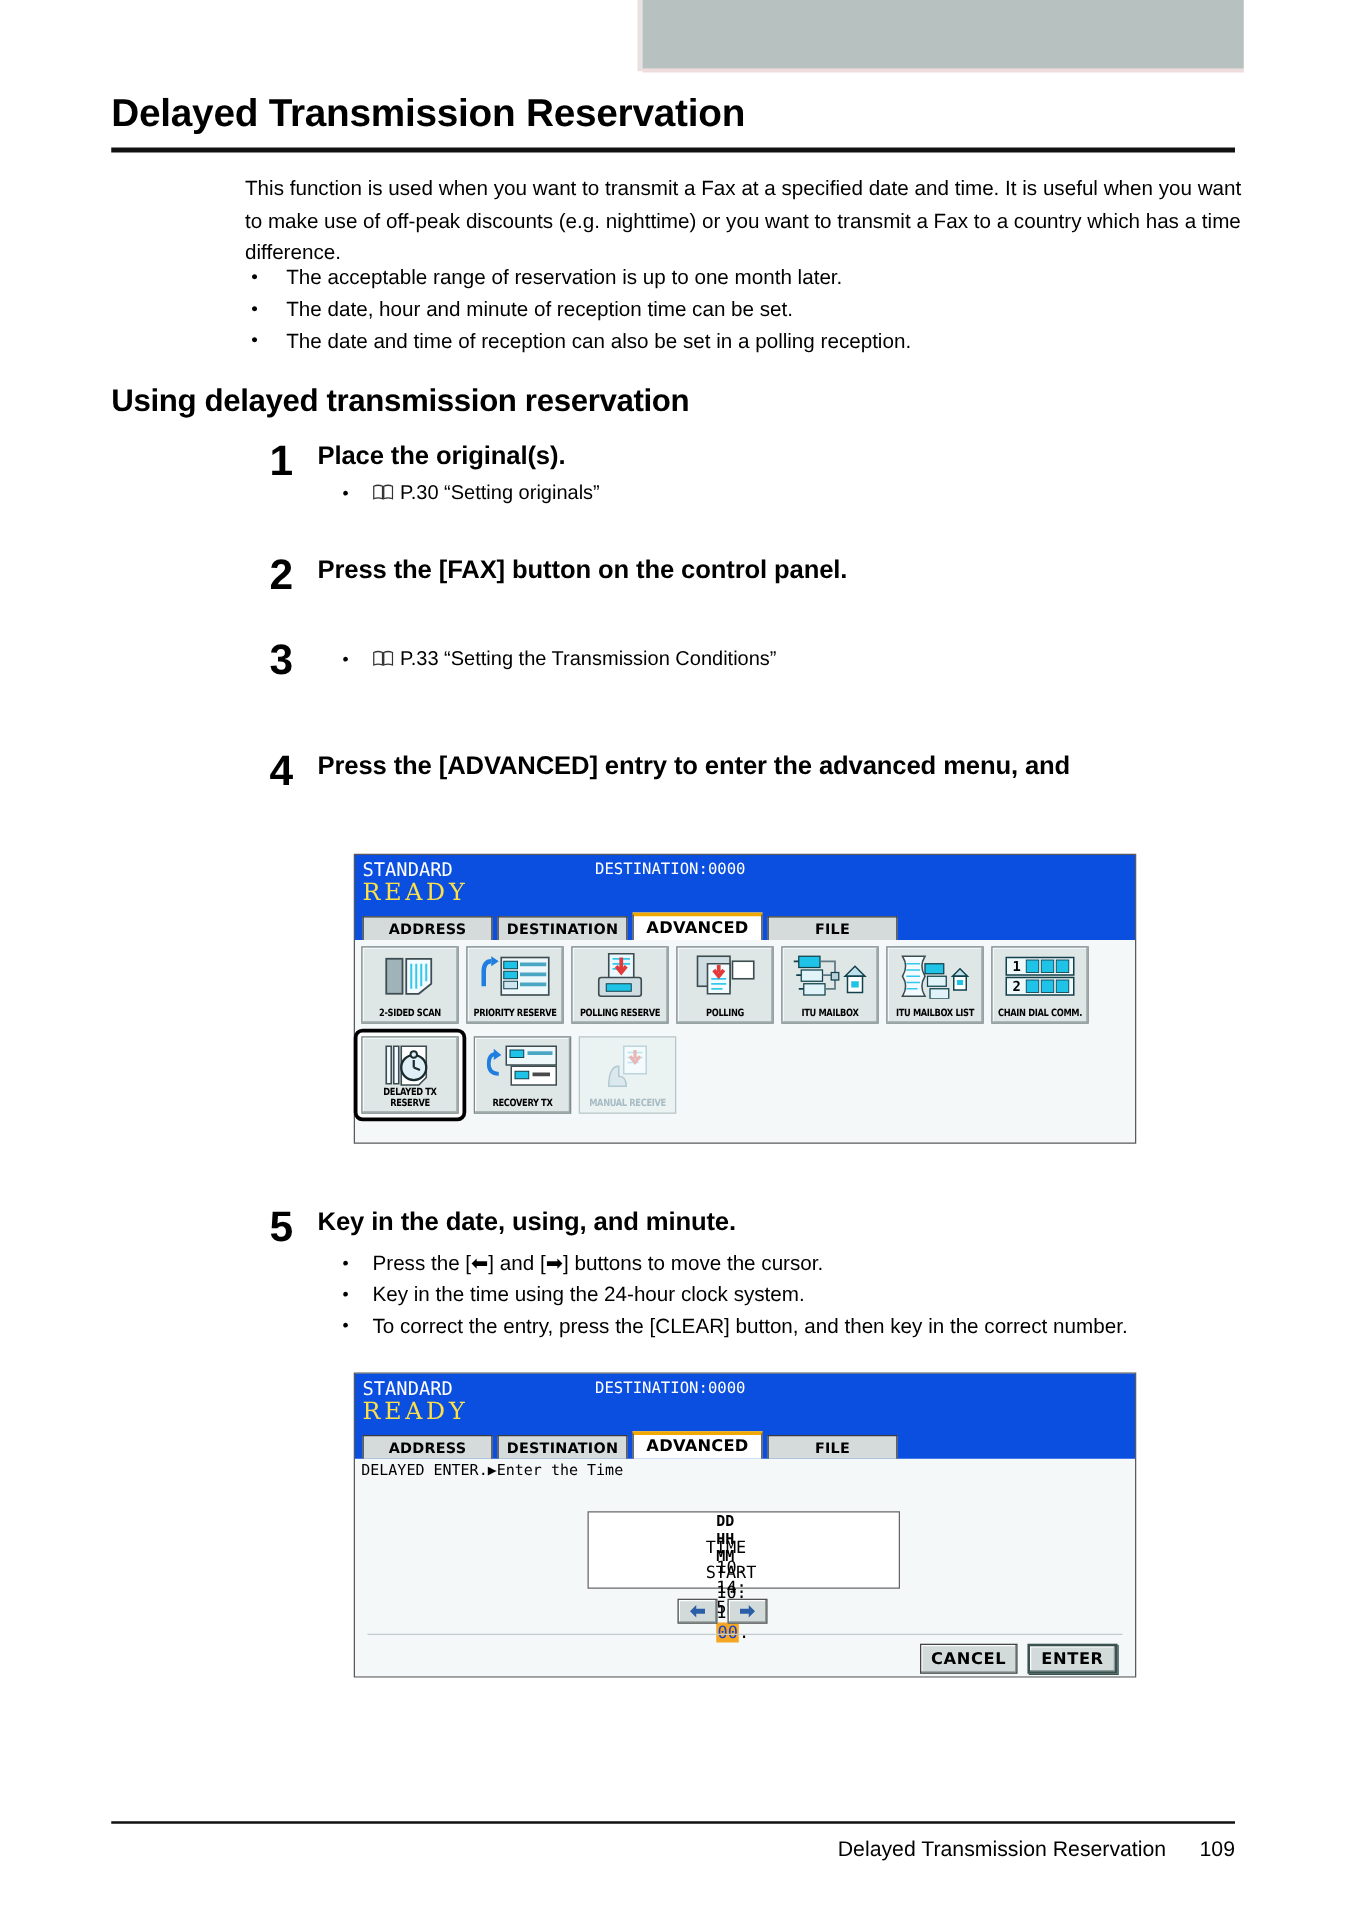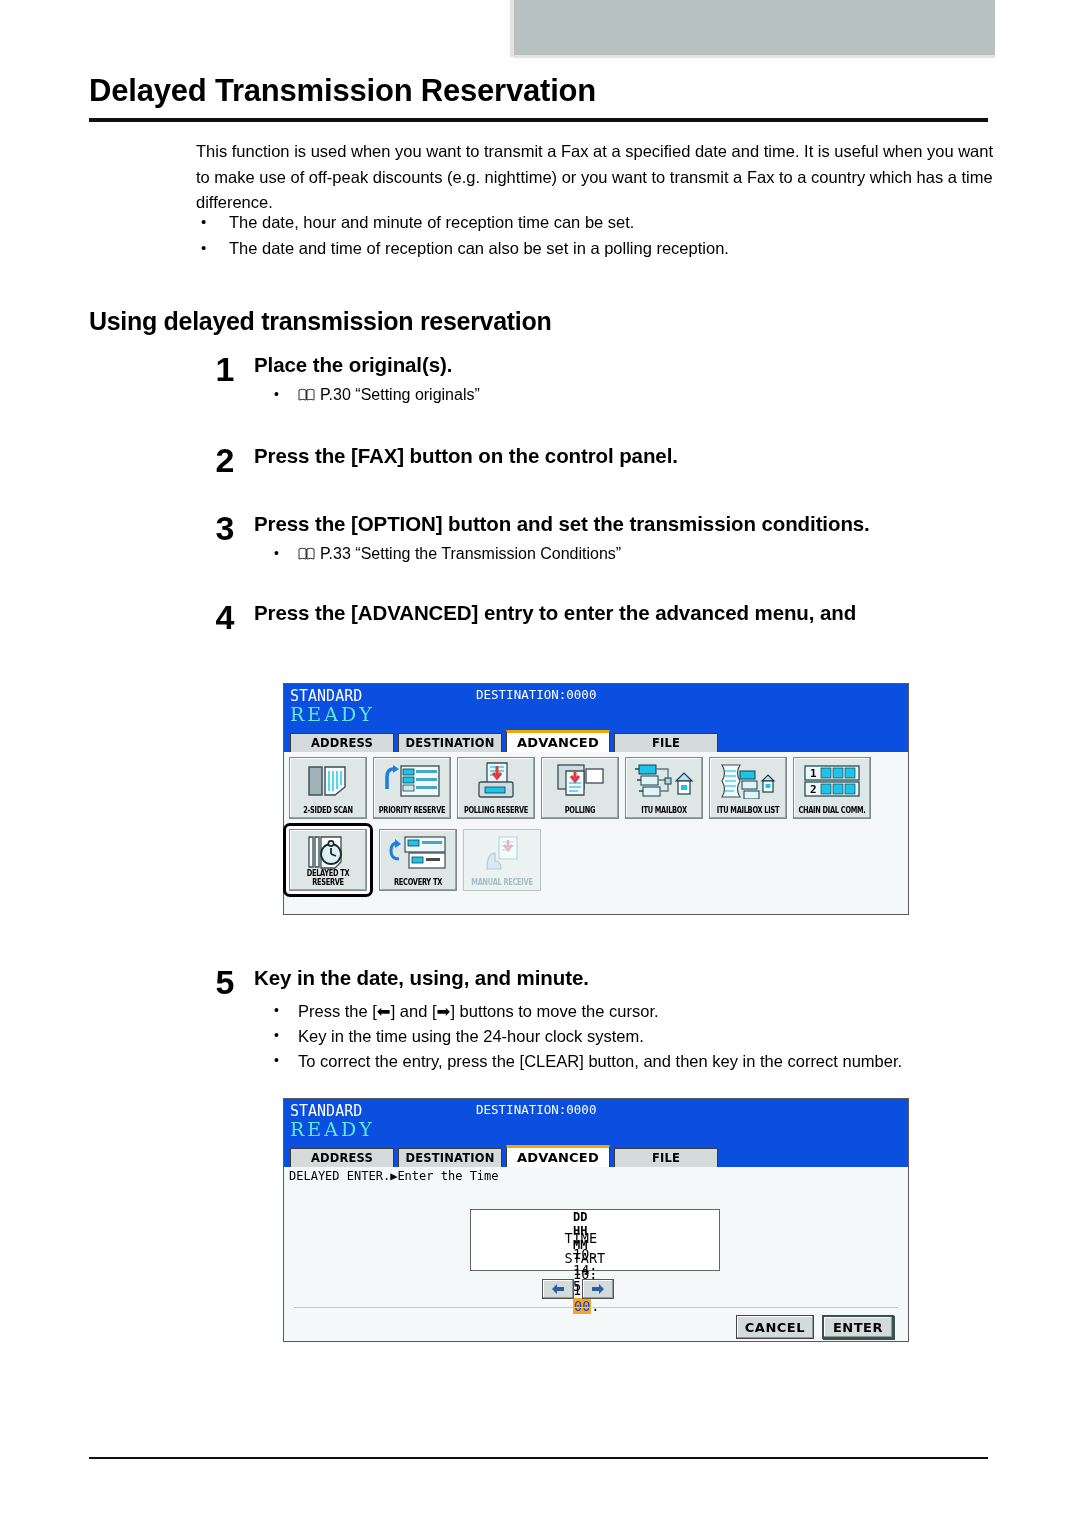--- a/index.html
+++ b/index.html
@@ -73,21 +73,21 @@
   }
   .lcd-status{
     position:absolute;left:6px;top:3px;color:#fff;font-size:15px;letter-spacing:0px;
     font-family:"DejaVu Sans Mono", monospace;
   }
   .lcd-dest{
     position:absolute;left:192px;top:3px;color:#fff;font-size:12.5px;
     font-family:"DejaVu Sans Mono", monospace;
   }
   .lcd-ready{
-    position:absolute;left:6px;top:19px;color:#5eead4;font-size:19px;letter-spacing:3px;
+    position:absolute;left:6px;top:19px;color:#fde047;font-size:19px;letter-spacing:3px;
     font-family:"DejaVu Serif", serif;
   }
   .tabrow{
     position:absolute;left:6px;bottom:0;height:22px;display:flex;align-items:flex-end;gap:4px;
   }
   .tab{
     height:19px;line-height:19px;padding:0 0;width:104px;text-align:center;
     background:#d5dbdb;border:1px solid #3a3a3a;border-bottom:none;
     font-size:11.5px;font-weight:bold;color:#000;
     font-family:"DejaVu Sans", sans-serif;letter-spacing:.2px;
@@ -167,20 +167,21 @@
 
   <div class="topbar-edge"></div>
   <div class="topbar"></div>
   <div class="topbar-under"></div>
 
   <div class="h1">Delayed Transmission Reservation</div>
   <div class="h1rule"></div>
 
   <div class="intro">This function is used when you want to transmit a Fax at a specified date and time. It is useful when you want to make use of off-peak discounts (e.g. nighttime) or you want to transmit a Fax to a country which has a time difference.</div>
   <div class="bullets">
+    <div class="bul">The acceptable range of reservation is up to one month later.</div>
     <div class="bul">The date, hour and minute of reception time can be set.</div>
     <div class="bul">The date and time of reception can also be set in a polling reception.</div>
   </div>
 
   <div class="h2">Using delayed transmission reservation</div>
 
   <div class="step" style="top:352px">
     <div class="stepnum">1</div>
     <div class="steptitle">Place the original(s).</div>
     <div class="substep">
@@ -194,21 +195,20 @@
     </div>
   </div>
 
   <div class="step" style="top:443px">
     <div class="stepnum">2</div>
     <div class="steptitle">Press the [FAX] button on the control panel.</div>
   </div>
 
   <div class="step" style="top:511px">
     <div class="stepnum">3</div>
-    <div class="steptitle">Press the [OPTION] button and set the transmission conditions.</div>
     <div class="substep">
       <span class="bookicon">
         <svg width="17" height="13" viewBox="0 0 17 13">
             <path d="M1 2 Q4.5 0.4 8 2 L8 12 Q4.5 10.6 1 12 Z" fill="#fff" stroke="#333" stroke-width="1"></path>
             <path d="M16 2 Q12.5 0.4 9 2 L9 12 Q12.5 10.6 16 12 Z" fill="#fff" stroke="#333" stroke-width="1"></path>
             <line x1="8.5" y1="2" x2="8.5" y2="12" stroke="#333" stroke-width="1"></line>
           </svg>
       </span><span>P.33 “Setting the Transmission Conditions”</span>
     </div>
   </div>
@@ -485,14 +485,18 @@
       <div class="hsep"></div>
 
       <div class="okrow">
         <div class="okbtn">CANCEL</div>
         <div class="okbtn primary">ENTER</div>
       </div>
     </div>
   </div>
 
   <div class="footrule"></div>
+  <div class="foot">
+    <span>Delayed Transmission Reservation</span>
+    <span class="footpg">109</span>
+  </div>
 
 </div>
 
 </body></html>

